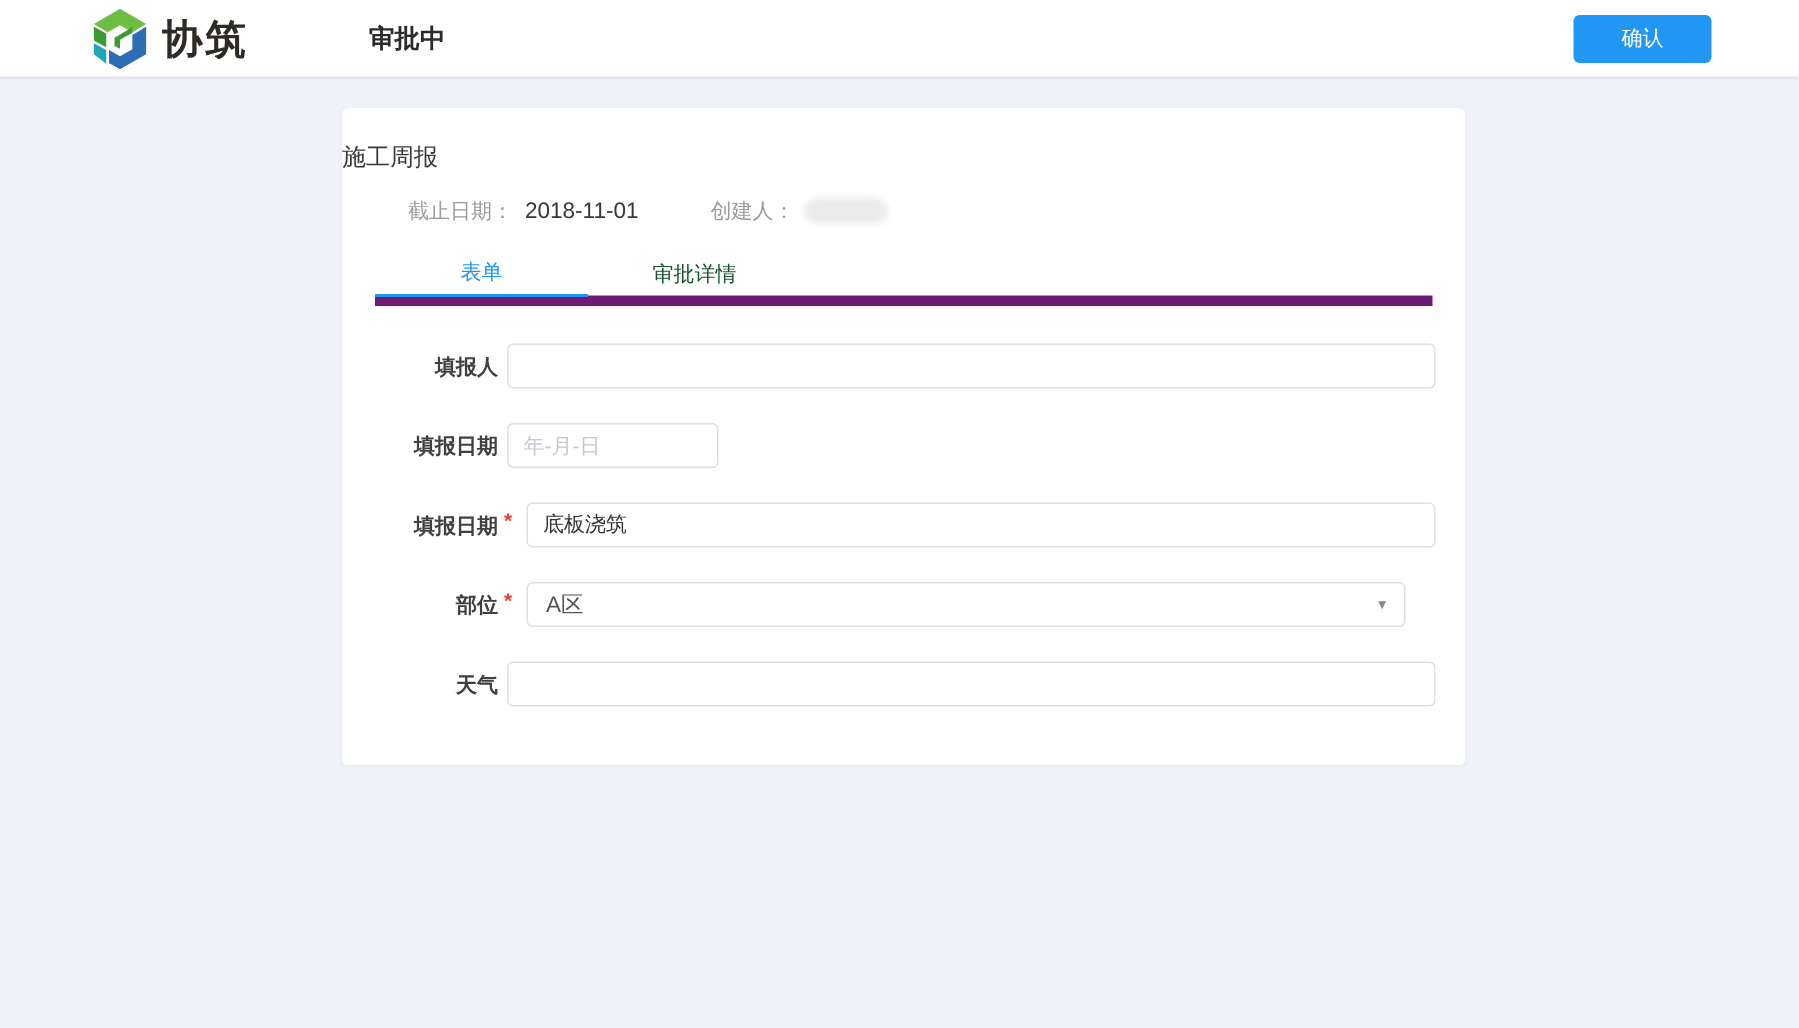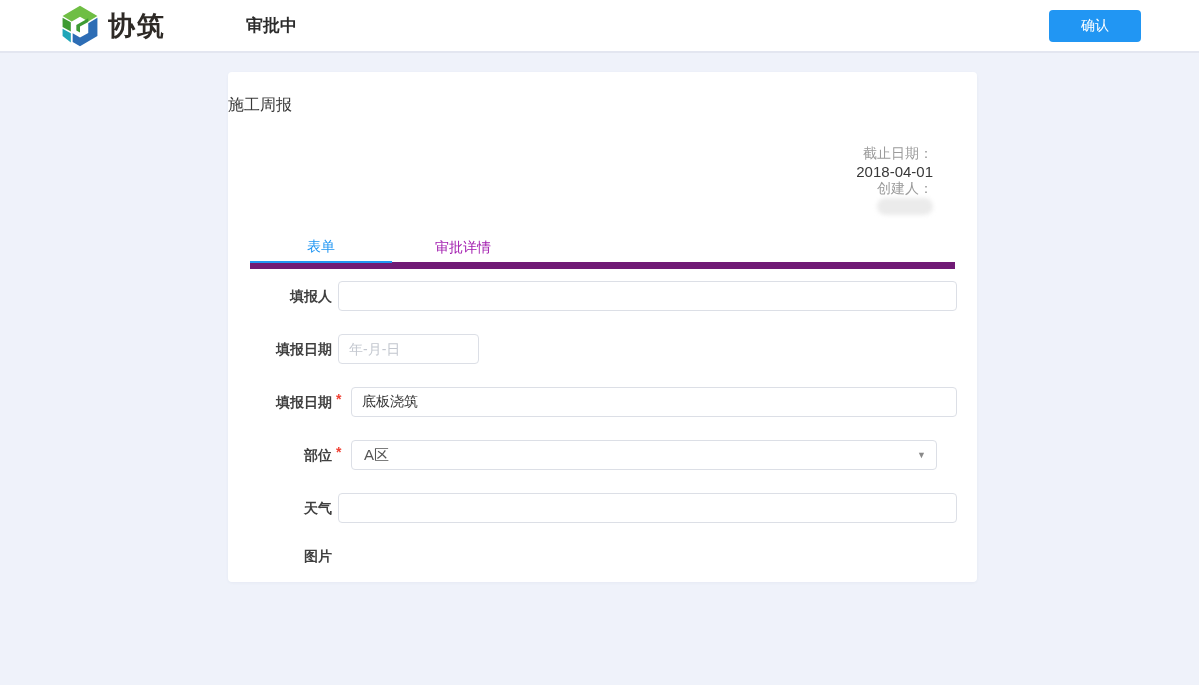--- a/index.html
+++ b/index.html
@@ -39,58 +39,57 @@
   
   .card {
     width:749px; margin:19px 0 0 228px;
     background:#ffffff; border-radius:4px;
     padding:23px 0 16px 0;
     box-shadow:0 1px 3px rgba(90,100,140,0.06);
   }
   .card-title { font-size:16px; font-weight:500; color:#383838; }
 
   .meta-row {
-    margin:29px 44px 0 44px;
-    display:flex; align-items:flex-end;
+    margin:16px 44px 0 44px;
+    display:flex; align-items:flex-start;
     font-size:14px;
-    flex-direction:column;
   }
   .meta-label { color:#9b9b9b; }
   .meta-value { color:#383838; font-size:15px; margin-left:8px; }
   .meta-creator { margin-left:48px; }
   .redacted-name {
     display:inline-block; width:56px; height:17px;
     background:#ebebeb; border-radius:9px;
     filter:blur(2px); margin-left:6px; vertical-align:middle;
   }
 
   
   .tabs {
     margin:18px 22px 0 22px;
     display:flex;
     border-bottom:7px solid #701a75;
   }
   .tab {
     width:142px; height:30px;
     display:flex; align-items:center; justify-content:center;
-    font-size:14px; color:#a21caf; cursor:pointer;
+    font-size:14px; color:#14532d; cursor:pointer;
     margin-bottom:-1px;
   }
   .tab.active {
     color:#2196f3;
     border-bottom:2px solid #2196f3;
   }
 
   
   .form-title {
     margin-top:50px;
     text-align:center;
     font-size:24px; font-weight:400; color:#2f2f2f;
   }
-  .form-body { margin-top:12px; }
+  .form-body { margin-top:25px; }
   .form-row {
     display:flex; align-items:center;
     height:30px;
     margin:0 20px 23px 44px;
   }
   .form-row.last { height:20px; margin-bottom:0; }
   .form-label {
     width:60px; text-align:right;
     font-size:14px; font-weight:bold; color:#404040;
     flex:none; line-height:1;
@@ -141,21 +140,21 @@
   <div class="page-title">审批中</div>
   <button class="confirm-btn">确认</button>
 </div>
 
 <div class="card">
 
   <div class="card-title">施工周报</div>
 
   <div class="meta-row">
     <span class="meta-label">截止日期：</span>
-    <span class="meta-value">2018-04-01</span>
+    <span class="meta-value">2018-11-01</span>
     <span class="meta-label meta-creator">创建人：</span>
     <span class="redacted-name"></span>
   </div>
 
   <div class="tabs">
     <div class="tab active">表单</div>
     <div class="tab">审批详情</div>
   </div>
 
 
@@ -194,18 +193,15 @@
       </div>
     </div>
 
     <div class="form-row">
       <div class="form-label">天气</div>
       <div class="ctrl">
         <input type="text" value="" style="">
       </div>
     </div>
 
-    <div class="form-row last">
-      <div class="form-label">图片</div>
-    </div>
 
   </div>
 </div>
 
 </body></html>

